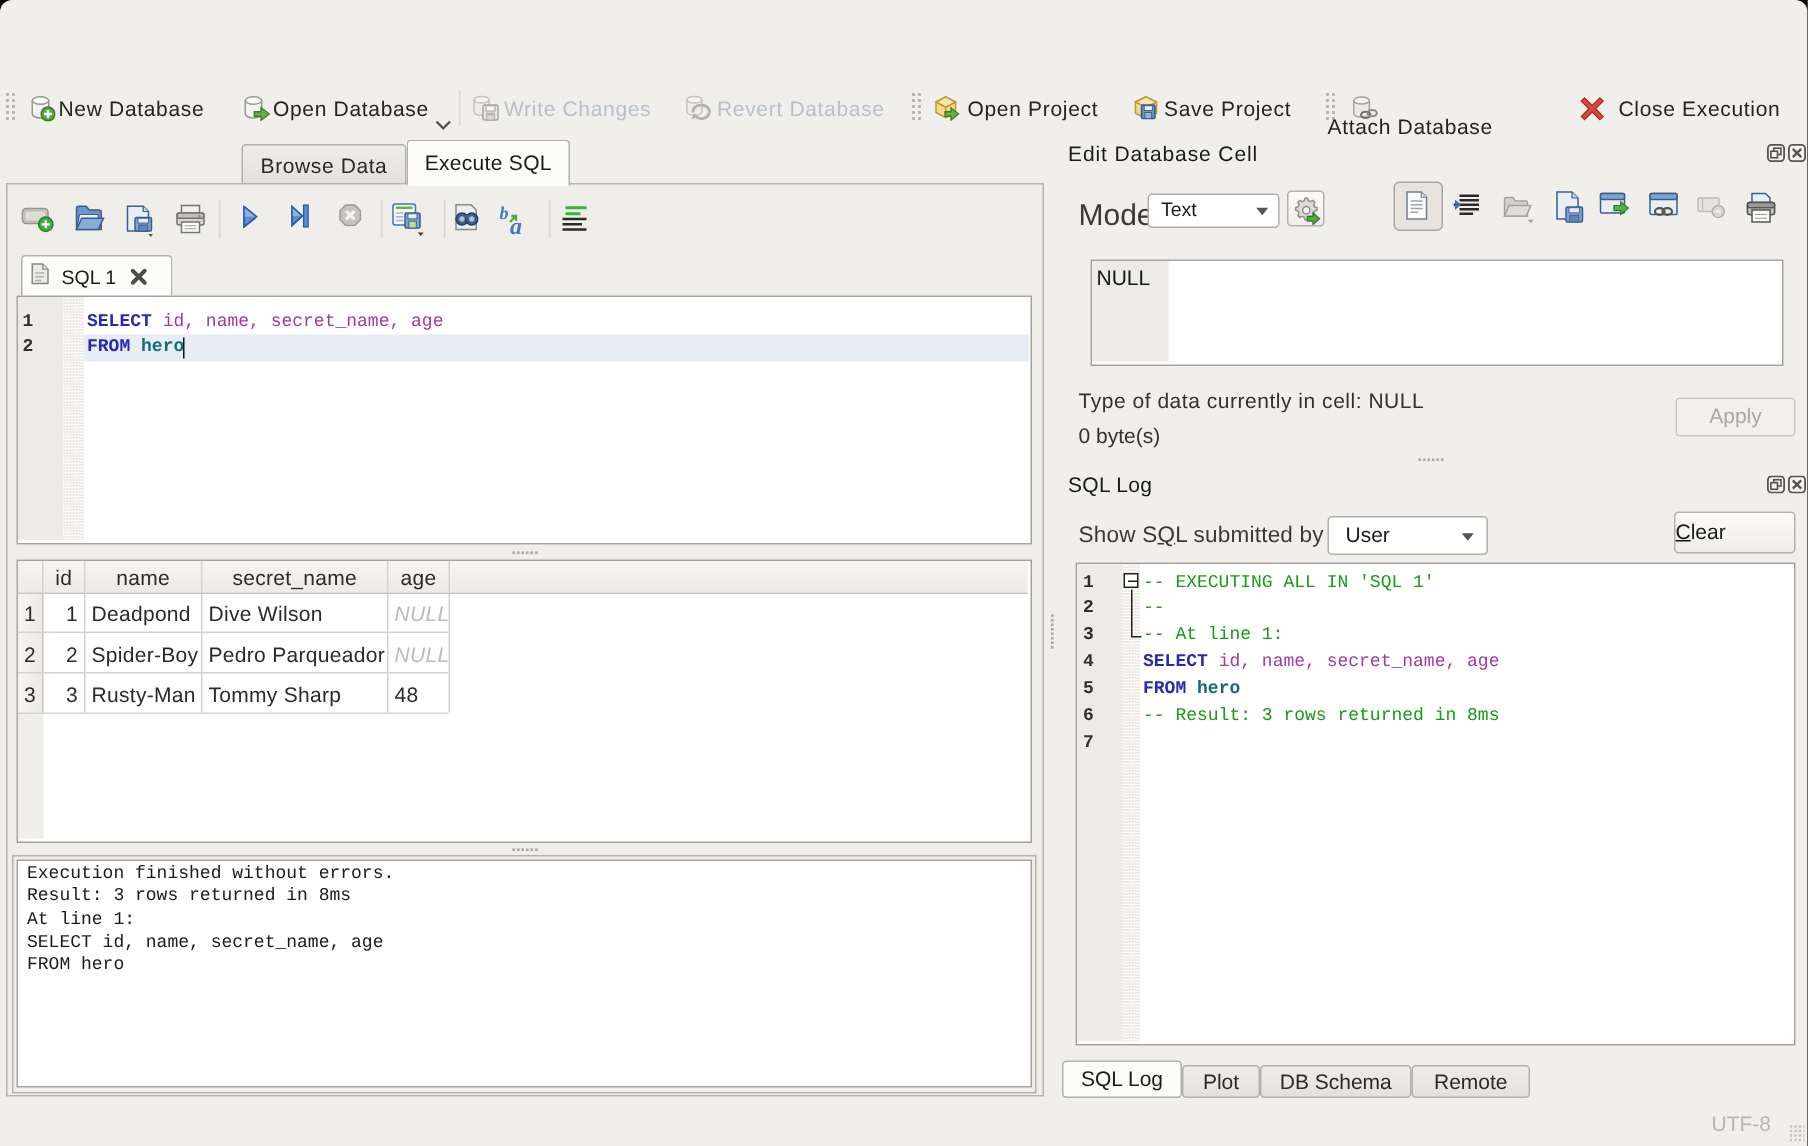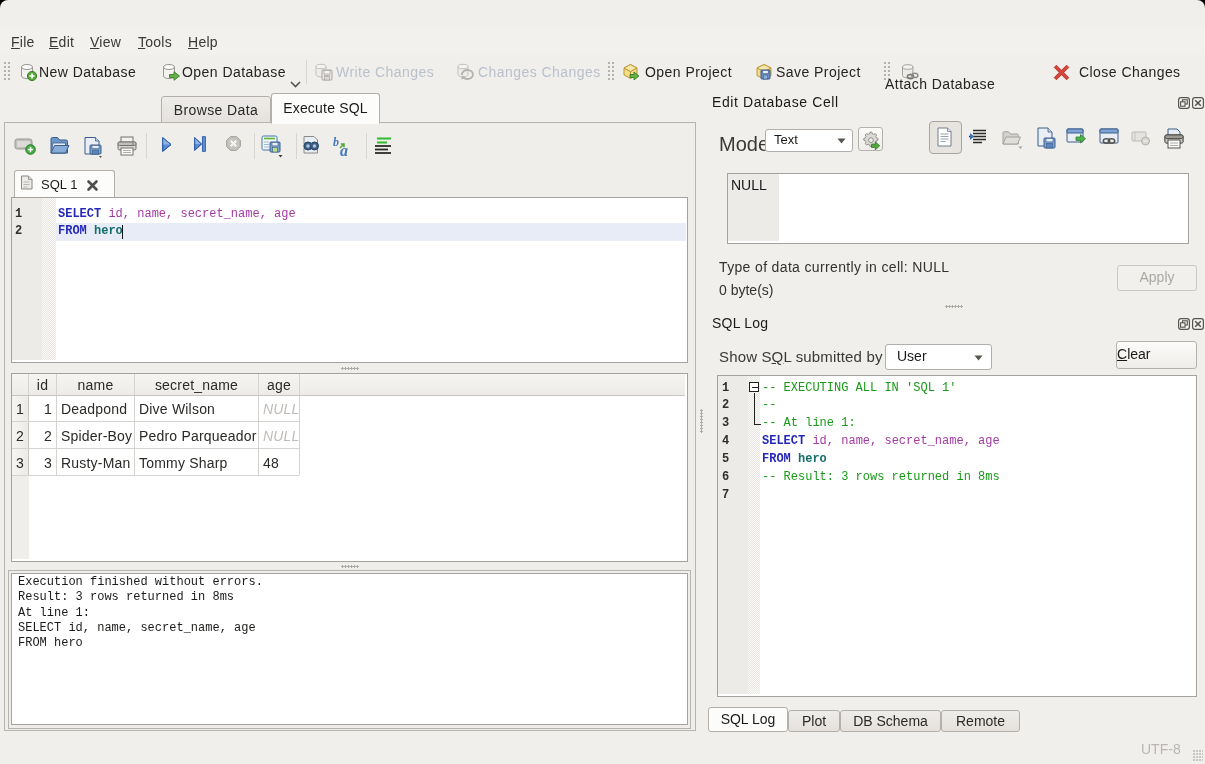--- a/index.html
+++ b/index.html
@@ -14,27 +14,20 @@
 .checker{background-image:conic-gradient(#E9E7E4 25%,#FBFAF9 25% 50%,#E9E7E4 50% 75%,#FBFAF9 75%);background-size:2px 2px;}
 .btn{border:1px solid #B5B2AD;border-radius:3px;background:linear-gradient(#FCFBFA,#EFEDE9);}
 .tab-i{position:absolute;background:linear-gradient(#EEECE9,#E4E1DD);border:1px solid #B3B0AC;border-radius:3px 3px 0 0;color:#2B2A27;font-size:13px;text-align:center;}
 .tab-a{position:absolute;background:#FCFCFB;border:1px solid #B3B0AC;border-bottom:1px solid #FCFCFB;border-radius:3px 3px 0 0;color:#1A1A18;font-size:13px;text-align:center;}
 </style>
 </head>
 <body>
 <div id="win">
 
 
-<div class="abs" style="left:0;top:29px;width:1205px;height:26px;background:#F2F1EE;">
-  <div class="abs txt" style="left:11px;top:5px;font-size:14px;letter-spacing:0.25px;"><u>F</u>ile</div>
-  <div class="abs txt" style="left:49px;top:5px;font-size:14px;letter-spacing:0.25px;"><u>E</u>dit</div>
-  <div class="abs txt" style="left:90px;top:5px;font-size:14px;letter-spacing:0.25px;"><u>V</u>iew</div>
-  <div class="abs txt" style="left:138px;top:5px;font-size:14px;letter-spacing:0.25px;"><u>T</u>ools</div>
-  <div class="abs txt" style="left:188px;top:5px;font-size:14px;letter-spacing:0.25px;"><u>H</u>elp</div>
-</div>
 
 <div class="abs dots-v" style="left:4px;top:62px;width:7px;height:19px;"></div>
 <div class="abs" style="left:19px;top:63px;">
   <svg width="18" height="18" viewBox="0 0 18 18">
     <path d="M2.5 4 v9 c0 1.5 2.5 2.6 5.5 2.6 s5.5 -1.1 5.5 -2.6 v-9" fill="#F4F3F1" stroke="#9B9893"></path>
     <ellipse cx="8" cy="4" rx="5.5" ry="2.5" fill="#FBFBFA" stroke="#9B9893"></ellipse>
     <circle cx="13" cy="13" r="4.6" fill="#55A839" stroke="#3C7D26"></circle>
     <path d="M13 10.4 v5.2 M10.4 13 h5.2" stroke="#fff" stroke-width="1.7"></path>
   </svg>
 </div>
@@ -65,21 +58,21 @@
 <div class="abs tblbl" style="left:336px;color:#B9C0CB;">Write Changes</div>
 
 <div class="abs" style="left:456px;top:63px;">
   <svg width="19" height="19" viewBox="0 0 19 19">
     <path d="M2 3.5 v8 c0 1.4 2.2 2.4 5 2.4 s5 -1 5 -2.4 v-8" fill="#EFEDEA" stroke="#C4C1BC"></path>
     <ellipse cx="7" cy="3.5" rx="5" ry="2.2" fill="#F5F4F2" stroke="#C4C1BC"></ellipse>
     <path d="M6 12 a5.5 4.5 0 1 1 2 3" fill="none" stroke="#B5B2AD" stroke-width="1.8"></path>
     <path d="M5 16.5 l1.5 -4 3.5 2.5 z" fill="#B5B2AD"></path>
   </svg>
 </div>
-<div class="abs tblbl" style="left:478px;color:#B9C0CB;">Changes Changes</div>
+<div class="abs tblbl" style="left:478px;color:#B9C0CB;">Revert Database</div>
 <div class="abs dots-v" style="left:608px;top:62px;width:7px;height:19px;"></div>
 
 <div class="abs" style="left:622px;top:63px;">
   <svg width="19" height="18" viewBox="0 0 19 18">
     <path d="M2 5 L8.5 1.5 L15 5 L15 12 L8.5 15.5 L2 12 z" fill="#F3DB8A" stroke="#BA9A37"></path>
     <path d="M2 5 L8.5 8.5 L15 5 M8.5 8.5 V15.5" fill="none" stroke="#BA9A37"></path>
     <path d="M8.5 1.5 L2 5 L8.5 8.5 L15 5 z" fill="#F7E6AC" stroke="#BA9A37"></path>
     <path d="M8 11.5 h4 v-2.5 l5 4 -5 4 v-2.5 h-4 z" fill="#67B14B" stroke="#3C7D26" stroke-width="0.9"></path>
   </svg>
 </div>
@@ -105,21 +98,21 @@
     <ellipse cx="14.8" cy="12.4" rx="3.1" ry="2.1" fill="none" stroke="#8E8C87" stroke-width="1.4"></ellipse>
   </svg>
 </div>
 <div class="abs tblbl" style="left:885px;margin-top:12px;">Attach Database</div>
 
 <div class="abs" style="left:1053px;top:64px;">
   <svg width="17" height="17" viewBox="0 0 17 17">
     <path d="M3.4 1.2 L8.5 6.3 L13.6 1.2 L15.8 3.4 L10.7 8.5 L15.8 13.6 L13.6 15.8 L8.5 10.7 L3.4 15.8 L1.2 13.6 L6.3 8.5 L1.2 3.4 z" fill="#D8453A" stroke="#A32B21" stroke-width="0.8"></path>
   </svg>
 </div>
-<div class="abs tblbl" style="left:1079px;">Close Changes</div>
+<div class="abs tblbl" style="left:1079px;">Close Execution</div>
 
 <div class="abs tab-i" style="left:161px;top:96px;width:108px;height:26px;line-height:26px;font-size:14px;letter-spacing:0.4px;">Browse Data</div>
 <div class="abs" style="left:4px;top:122px;width:690px;height:607px;border:1px solid #B7B4B0;background:#F0EEEB;"></div>
 <div class="abs tab-a" style="left:271px;top:93px;width:107px;height:29px;line-height:28px;font-size:14px;letter-spacing:0.2px;">Execute SQL</div>
 
 <div class="abs" style="left:14px;top:136px;">
   <svg width="23" height="20" viewBox="0 0 23 20">
     <rect x="1" y="3" width="17" height="10" rx="2.5" fill="#C9C7C2" stroke="#96948F"></rect>
     <rect x="2.5" y="4.5" width="14" height="7" rx="1.5" fill="#DDDBD7" stroke="#B3B1AC" stroke-width="0.6"></rect>
     <circle cx="16.5" cy="13.5" r="4.8" fill="#3FAE3F" stroke="#2C7A2C"></circle>

